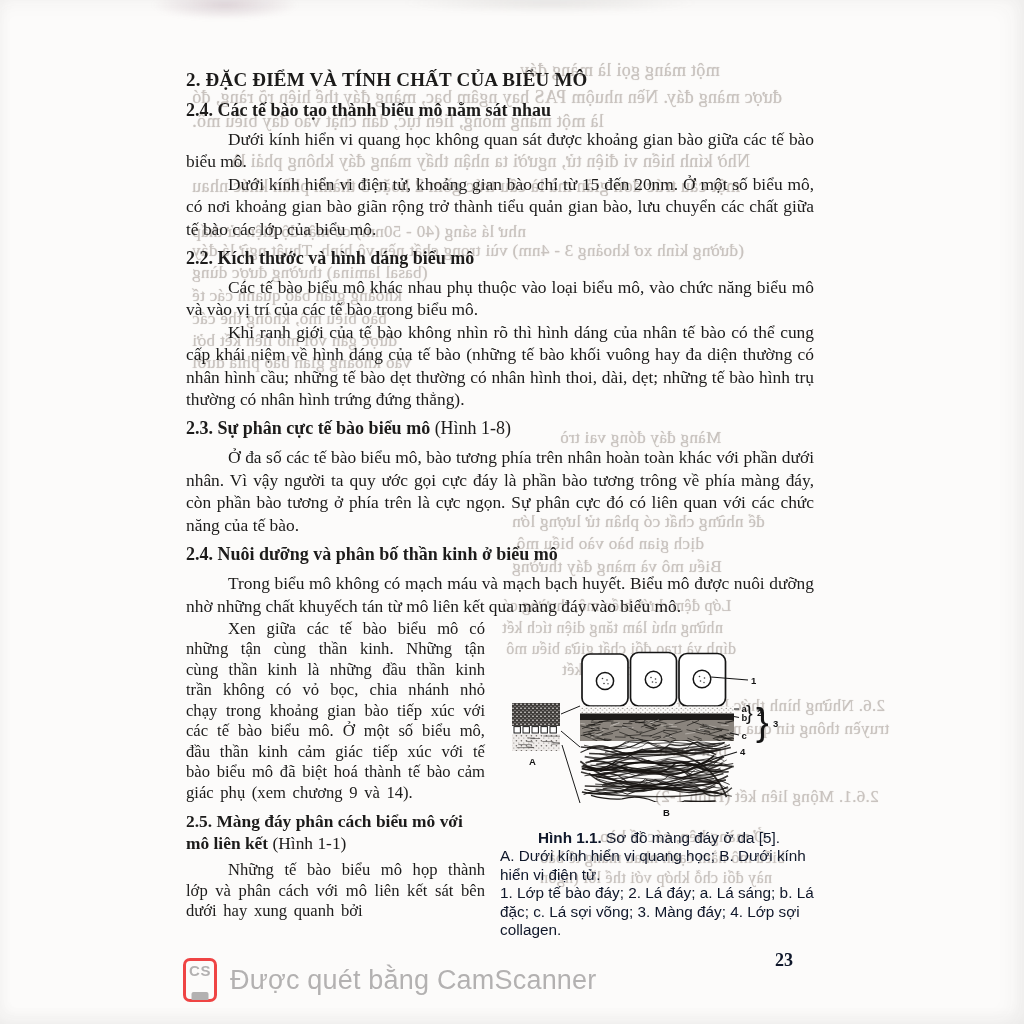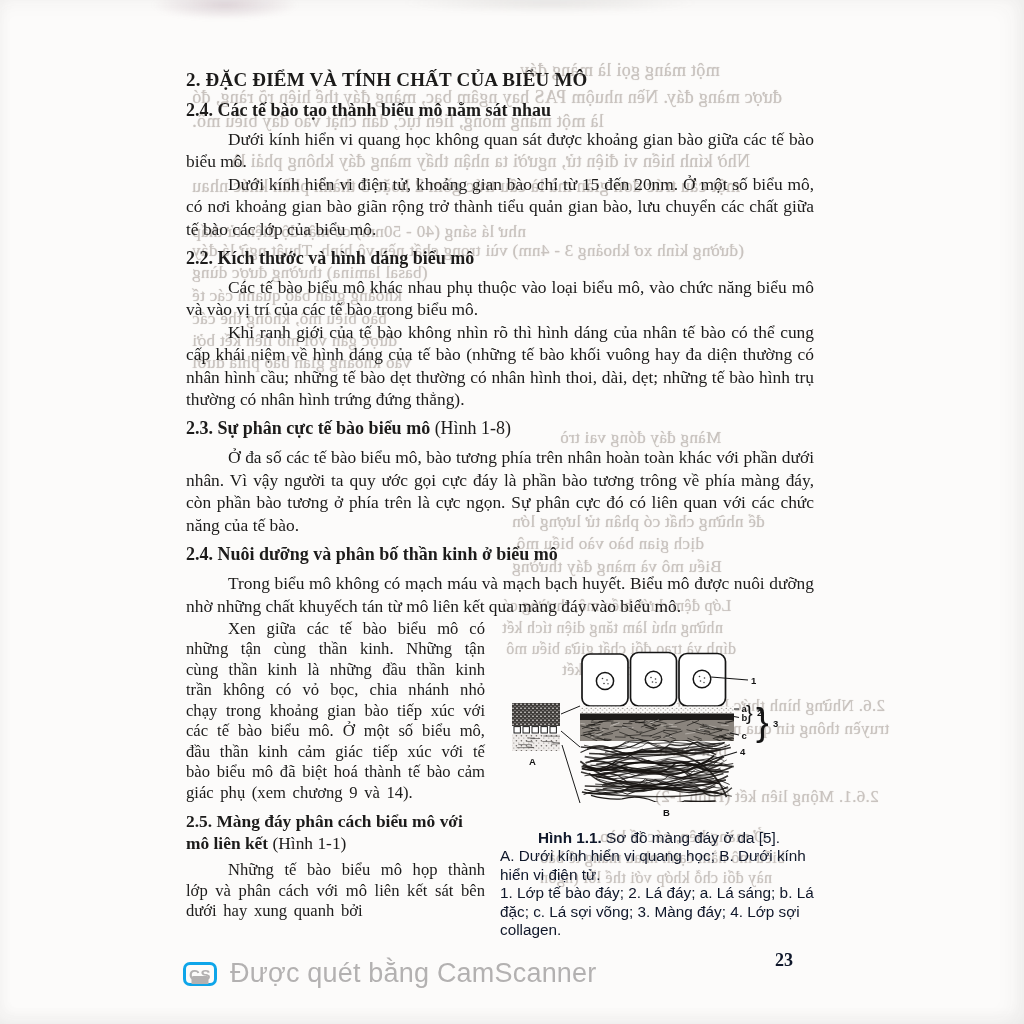--- a/index.html
+++ b/index.html
@@ -31,21 +31,21 @@
   .col-left p.body{font-size:16.6px;line-height:20.5px;word-spacing:2.5px;}
   .col-left h2{font-size:17.4px;line-height:21.8px;margin:8px 0 5px 0;}
   .col-right{width:314px;position:relative;}
   .figure-caption{width:318px;margin-top:1px;font-family:"Liberation Sans",sans-serif;
     font-size:15.3px;line-height:18.5px;color:#0f172a;}
   .cap-title{text-align:center;}
   .cap-title b{font-weight:bold;}
   .cap-line{text-align:left;}
   svg text{font-family:"Liberation Sans",sans-serif;}
   .footer{position:absolute;left:183px;top:958px;display:flex;align-items:center;gap:13px;z-index:3;}
-  .cs-logo{width:34px;height:24px;border:3px solid #0ea5e9;border-radius:7px;position:relative;
+  .cs-logo{width:34px;height:44px;border:3px solid #ef4444;border-radius:7px;position:relative;
     display:flex;justify-content:center;align-items:flex-start;box-sizing:border-box;}
   .cs-logo span{font-family:"Liberation Sans",sans-serif;font-weight:bold;font-size:15px;
     color:#b3b1b1;margin-top:1px;letter-spacing:.5px;}
   .cs-tab{position:absolute;bottom:-1px;left:50%;transform:translateX(-50%);
     width:17px;height:8px;background:#b3b1b1;border-radius:2px 2px 0 0;}
   .wm-text{font-family:"Liberation Sans",sans-serif;font-size:27px;color:#b3b1b1;letter-spacing:.2px;}
   .pageno{position:absolute;left:775px;top:950px;font-size:18px;font-weight:600;z-index:3;
     font-family:"Liberation Serif",serif;color:#0f172a;}
 </style>
 </head>

